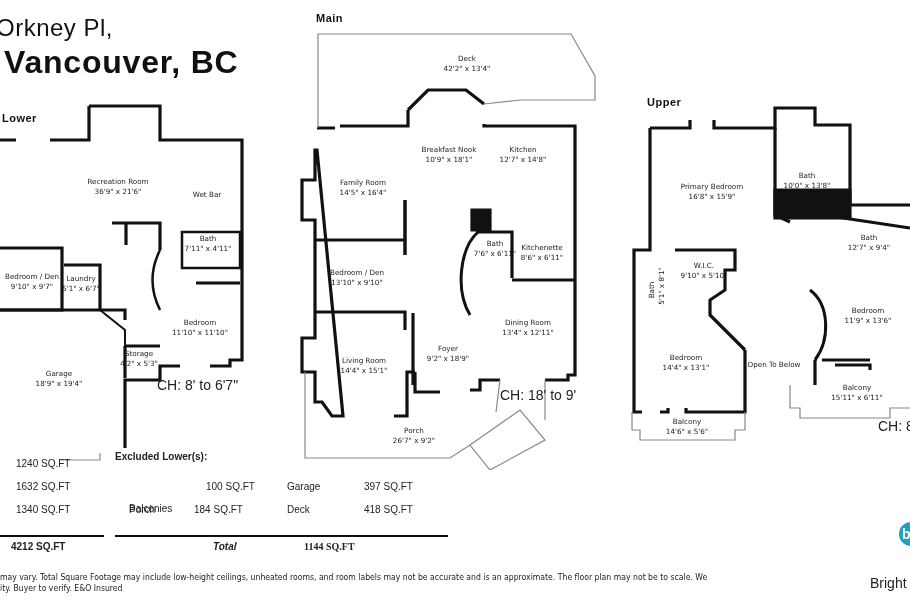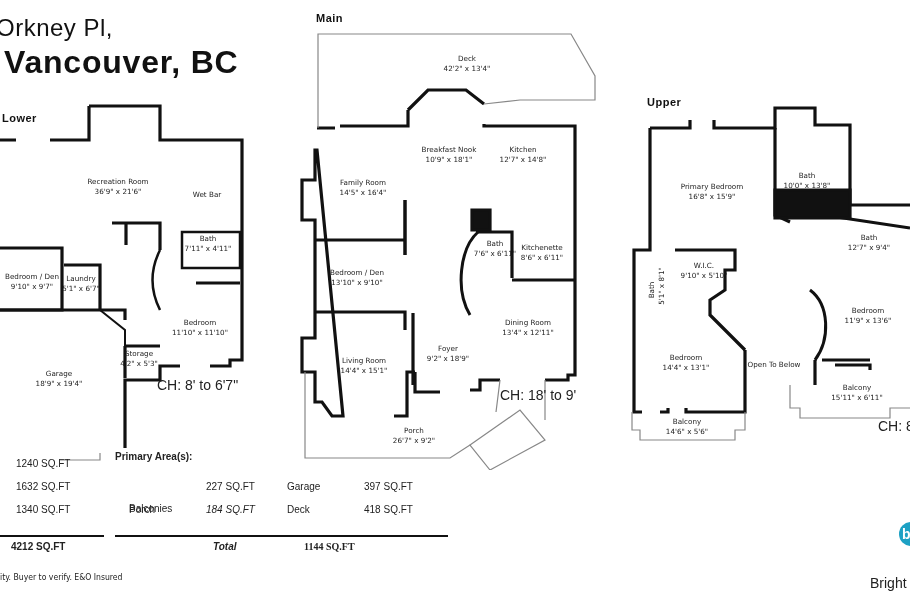--- a/index.html
+++ b/index.html
@@ -136,31 +136,32 @@
 <div class="abs ch" style="left:157px;top:377px;">CH: 8' to 6'7"</div>
 <div class="abs ch" style="left:500px;top:387px;">CH: 18' to 9'</div>
 <div class="abs ch" style="left:878px;top:418px;">CH: 8</div>
 
 <div class="abs summary" style="left:16px;top:458px;">1240 SQ.FT</div>
 <div class="abs summary" style="left:16px;top:481px;">1632 SQ.FT</div>
 <div class="abs summary" style="left:16px;top:504px;">1340 SQ.FT</div>
 <div class="rule" style="left:0;top:535px;width:104px;"></div>
 <div class="abs summary bold" style="left:11px;top:541px;">4212 SQ.FT</div>
 
-<div class="abs summary bold" style="left:115px;top:451px;">Primary Area(s):</div>
+<div class="abs summary bold" style="left:115px;top:451px;">Excluded Lower(s):</div>
 <div class="abs summary" style="left:129px;top:503px;">Balconies</div>
-<div class="abs summary" style="left:206px;top:481px;">227 SQ.FT</div>
+<div class="abs summary" style="left:206px;top:481px;">100 SQ.FT</div>
 <div class="abs summary" style="left:129px;top:504px;">Porch</div>
-<div class="abs summary" style="left:206px;top:504px;font-style:italic;">184 SQ.FT</div>
+<div class="abs summary" style="left:194px;top:504px;">184 SQ.FT</div>
 <div class="abs summary" style="left:287px;top:481px;">Garage</div>
 <div class="abs summary" style="left:364px;top:481px;">397 SQ.FT</div>
 <div class="abs summary" style="left:287px;top:504px;">Deck</div>
 <div class="abs summary" style="left:364px;top:504px;">418 SQ.FT</div>
 <div class="rule" style="left:115px;top:535px;width:333px;"></div>
 <div class="abs summary bold" style="left:213px;top:541px;font-style:italic;">Total</div>
 <div class="abs summary bold" style="left:304px;top:541px;font-family:Liberation Serif, serif;">1144 SQ.FT</div>
 
 <div class="abs disclaimer">
+  <div>may vary. Total Square Footage may include low-height ceilings, unheated rooms, and room labels may not be accurate and is an approximate. The floor plan may not be to scale. We</div>
   <div>ity. Buyer to verify. E&amp;O Insured</div>
 </div>
 
 <div class="abs brand-circle">b</div>
 <div class="abs brand-name">Bright</div>
 
 </body></html>

